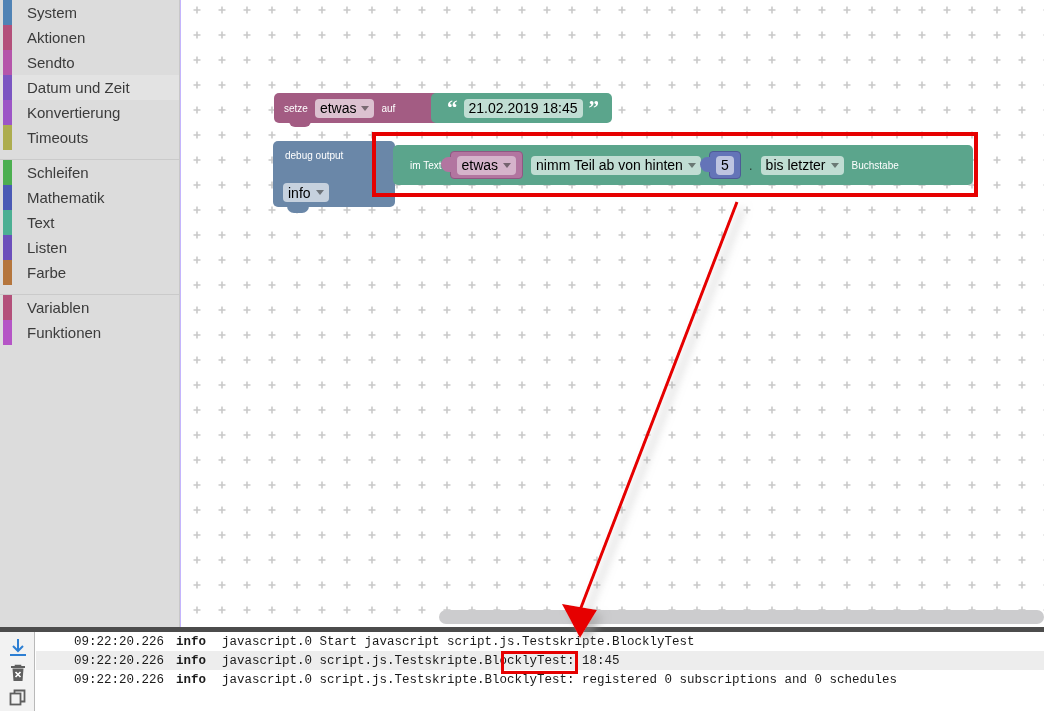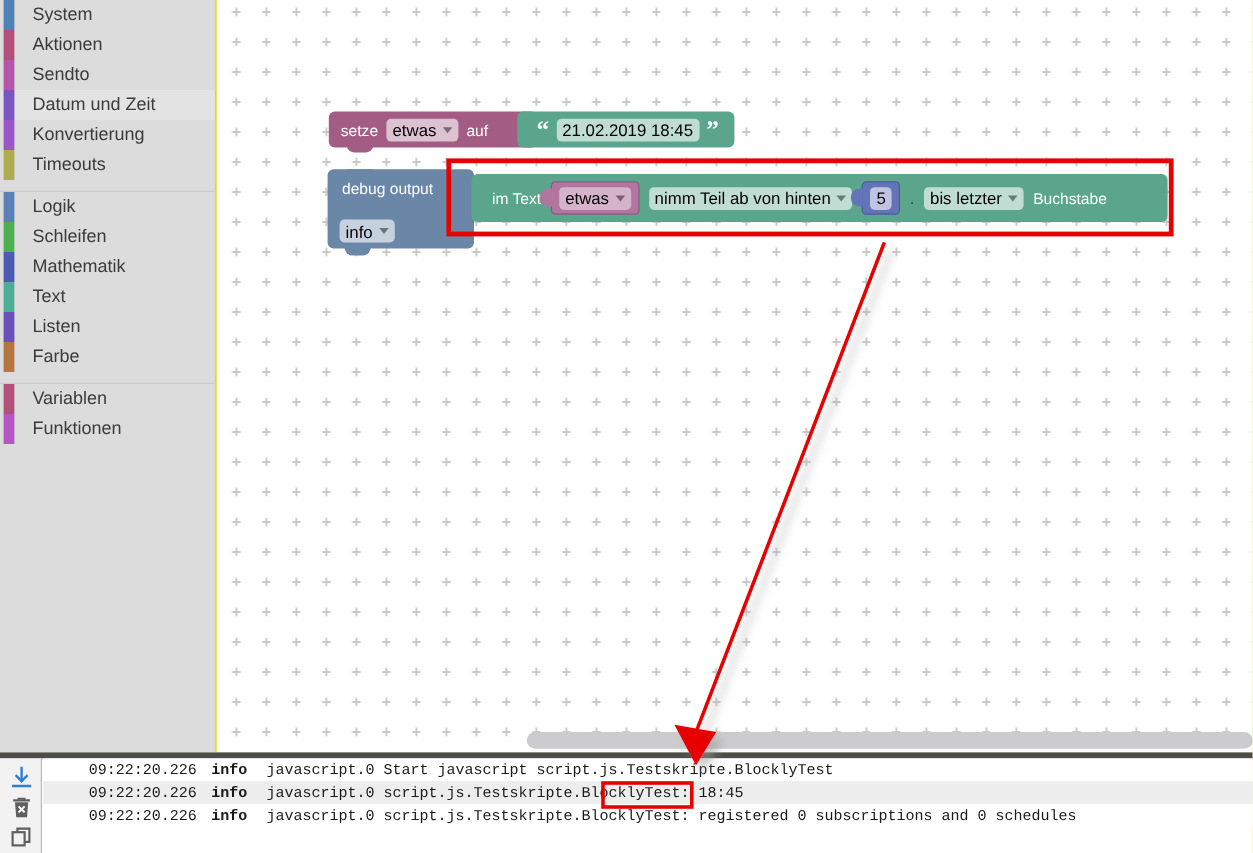--- a/index.html
+++ b/index.html
@@ -6,21 +6,21 @@
     margin: 0;
     padding: 0;
     background: #ffffff;
     font-family: "Liberation Sans", sans-serif;
   }
   #app {
     position: relative;
     width: 1044px;
     height: 711px;
     overflow: hidden;
-    background: #fde047;
+    background: #c4b5fd;
   }
 
   
   #toolbox {
     position: absolute;
     left: 0; top: 0;
     width: 180px;
     height: 627px;
     background: #dcdcdc;
     border-right: 1px solid #c8c8c8;
@@ -80,21 +80,21 @@
     border-radius: 7px;
   }
 
   
   .block {
     position: absolute;
     box-sizing: border-box;
   }
   .blk-label {
     color: #ffffff;
-    font-size: 13px;
+    font-size: 10px;
     white-space: nowrap;
   }
   .field {
     display: inline-flex;
     align-items: center;
     border-radius: 4px;
     padding: 0 5px;
     height: 19px;
     font-size: 14px;
     color: #000;
@@ -316,21 +316,20 @@
 
   <div id="toolbox">
       <div class="tb-item"><span class="tb-swatch" style="background: rgb(80, 131, 181);"></span><span>System</span></div>
       <div class="tb-item"><span class="tb-swatch" style="background: rgb(179, 80, 122);"></span><span>Aktionen</span></div>
       <div class="tb-item"><span class="tb-swatch" style="background: rgb(181, 85, 170);"></span><span>Sendto</span></div>
       <div class="tb-item selected"><span class="tb-swatch" style="background: rgb(123, 86, 194);"></span><span>Datum und Zeit</span></div>
       <div class="tb-item"><span class="tb-swatch" style="background: rgb(156, 85, 198);"></span><span>Konvertierung</span></div>
       <div class="tb-item"><span class="tb-swatch" style="background: rgb(173, 173, 79);"></span><span>Timeouts</span></div>
       <div class="tb-sep"></div>
       <div class="tb-sep-after"></div>
-      <div class="tb-item"><span class="tb-swatch" style="background: rgb(91, 128, 181);"></span><span>Logik</span></div>
       <div class="tb-item"><span class="tb-swatch" style="background: rgb(76, 175, 80);"></span><span>Schleifen</span></div>
       <div class="tb-item"><span class="tb-swatch" style="background: rgb(74, 90, 181);"></span><span>Mathematik</span></div>
       <div class="tb-item"><span class="tb-swatch" style="background: rgb(76, 175, 147);"></span><span>Text</span></div>
       <div class="tb-item"><span class="tb-swatch" style="background: rgb(107, 79, 187);"></span><span>Listen</span></div>
       <div class="tb-item"><span class="tb-swatch" style="background: rgb(181, 118, 61);"></span><span>Farbe</span></div>
       <div class="tb-sep"></div>
       <div class="tb-sep-after"></div>
       <div class="tb-item"><span class="tb-swatch" style="background: rgb(179, 80, 122);"></span><span>Variablen</span></div>
       <div class="tb-item"><span class="tb-swatch" style="background: rgb(181, 85, 198);"></span><span>Funktionen</span></div>
     </div>

